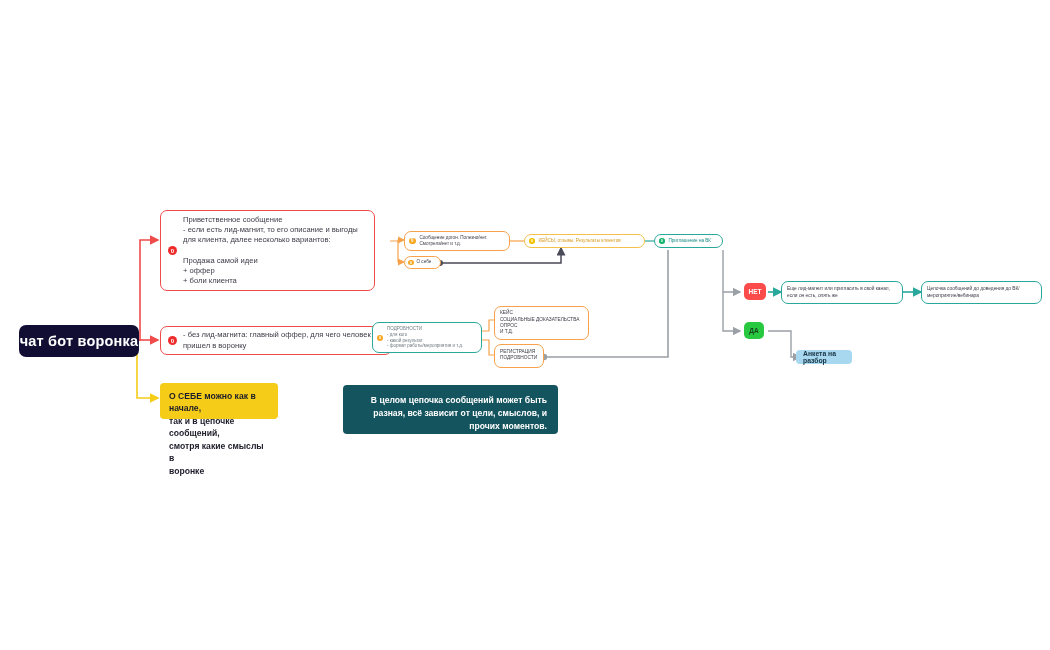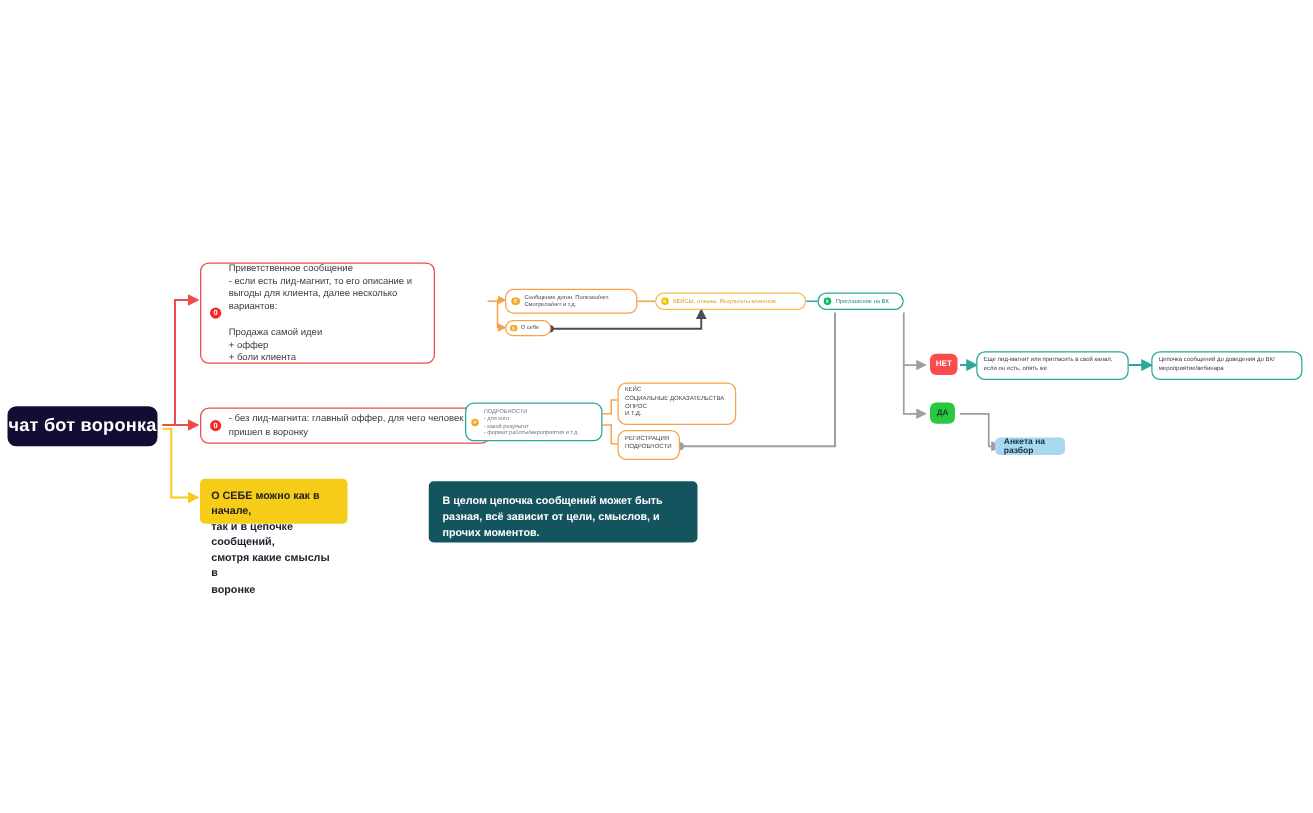--- a/index.html
+++ b/index.html
@@ -95,20 +95,21 @@
     line-height: 1.45;
   }
   .teal-box {
     background: #14545e;
     color: #ffffff;
     font-size: 8.6px;
     font-weight: bold;
     border-radius: 4px;
     padding: 9px 11px;
     line-height: 1.5;
+    text-align: right;
   }
 
   .badge {
     border-radius: 5px;
     display: flex;
     align-items: center;
     justify-content: center;
     font-weight: bold;
     color: #ffffff;
   }
@@ -182,25 +183,25 @@
 
     <path d="M768,292 L781,292" stroke="#2aa79b" stroke-width="1.6" fill="none" marker-end="url(#arrTeal)"></path>
 
     <path d="M903,292 L921,292" stroke="#2aa79b" stroke-width="1.6" fill="none" marker-end="url(#arrTeal)"></path>
 
     <path d="M768,331 L791,331 L791,357 L800,357" stroke="#9aa0a6" stroke-width="1.4" fill="none" marker-end="url(#arrGray)"></path>
 
     <path d="M544,357 L668,357 L668,250" stroke="#9aa0a6" stroke-width="1.6" fill="none" marker-start="url(#dotGray)"></path>
   </svg>
 
-  <div class="node root-node" style="left:6px; top:325px; width:120px; height:32px;">
+  <div class="node root-node" style="left:19px; top:325px; width:120px; height:32px;">
     <span>чат бот воронка</span>
   </div>
 
-  <div class="node card red" style="left:160px; top:210px; width:188px; height:81px;">
+  <div class="node card red" style="left:160px; top:210px; width:215px; height:81px;">
     <span class="marker red">0</span>
     <span class="body txt" style="font-size:7.6px;">Приветственное сообщение
 - если есть лид-магнит, то его описание и выгоды для клиента, далее несколько вариантов:
 
 Продажа самой идеи
 + оффер
 + боли клиента</span>
   </div>
 
   <div class="node card red" style="left:160px; top:326px; width:232px; height:29px;">

